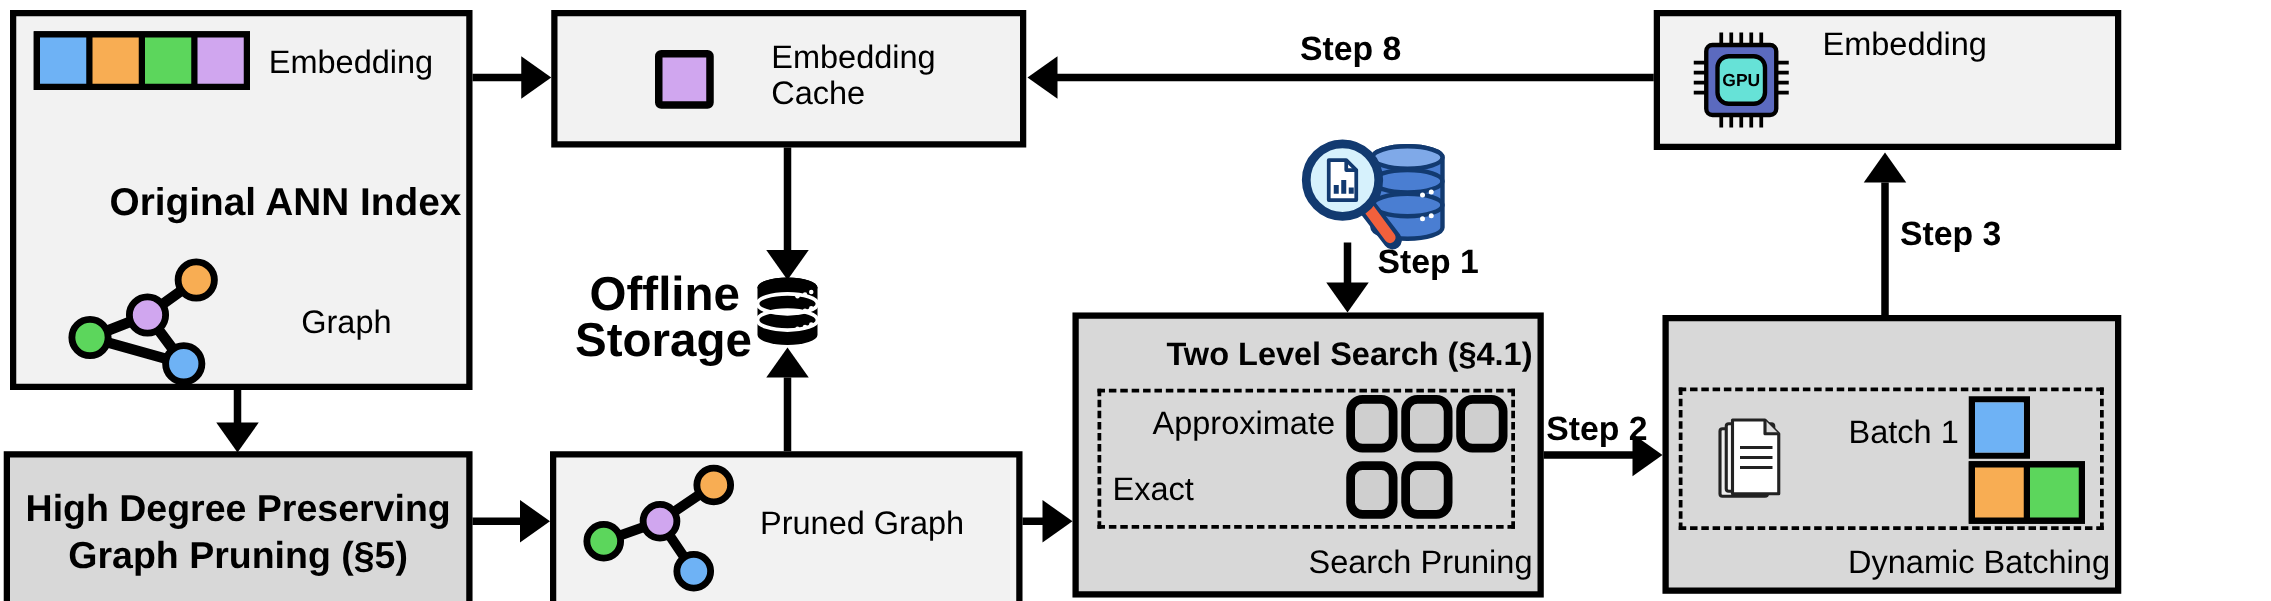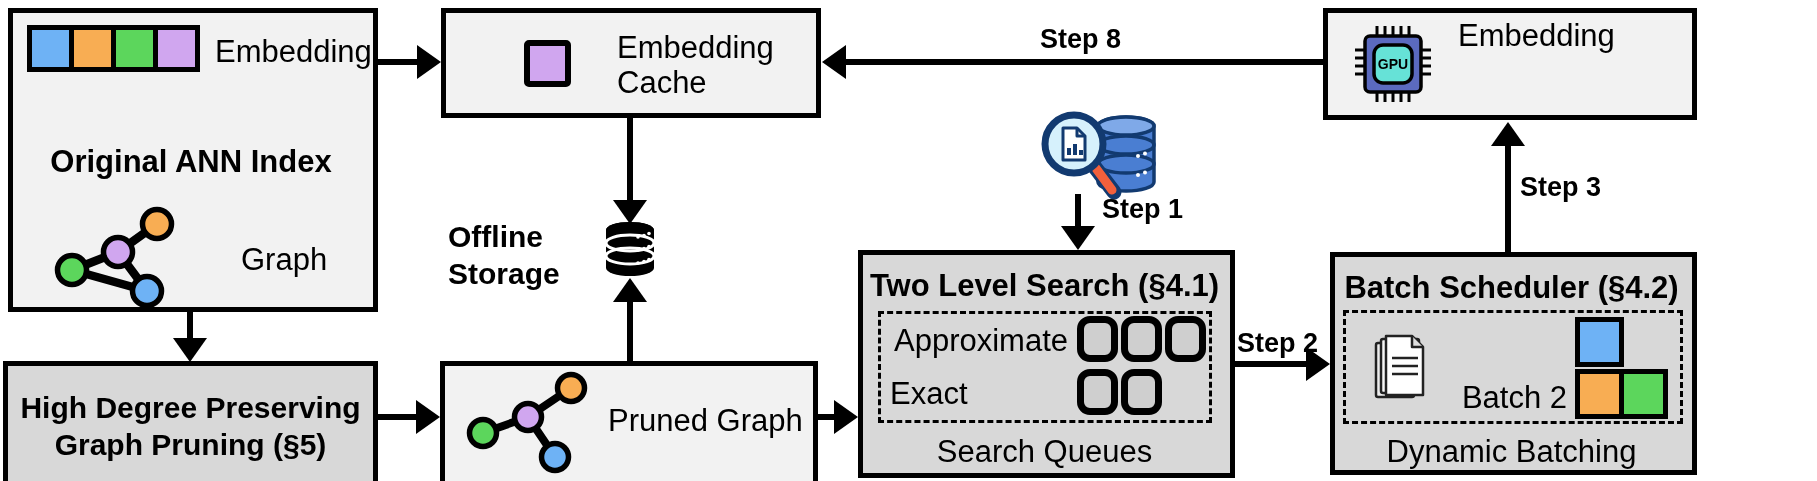--- a/index.html
+++ b/index.html
@@ -9,23 +9,23 @@
     --db-blue:#4a7ed2; --db-blue-light:#7fa9e8; --db-outline:#123a70;
     --lens-fill:#d6f1fc; --handle-orange:#f2603c;
   }
   *{margin:0;padding:0;box-sizing:border-box}
   body{font-family:"Liberation Sans",sans-serif;color:#000;background:#fff}
   .canvas{position:relative;width:1817px;height:481px;background:var(--canvas-bg);overflow:hidden}
   .box{position:absolute;border:5px solid #000}
   .light{background:var(--box-light)}
   .dark{background:var(--box-dark)}
   .abs{position:absolute}
-  .t{font-size:31px;line-height:1.12}
+  .t{font-size:26px;line-height:1.12}
   .b{font-weight:700}
-  .ctr{text-align:center;left:0;right:4px}
+  .ctr{text-align:right;left:0;right:4px}
   .arrow{position:absolute;background:#000}
   .ah{position:absolute;width:0;height:0}
   .ah.r{border-top:17px solid transparent;border-bottom:17px solid transparent;border-left:24px solid #000}
   .ah.l{border-top:17px solid transparent;border-bottom:17px solid transparent;border-right:24px solid #000}
   .ah.d{border-left:17px solid transparent;border-right:17px solid transparent;border-top:24px solid #000}
   .ah.u{border-left:17px solid transparent;border-right:17px solid transparent;border-bottom:24px solid #000}
   .step{position:absolute;font-size:27px;font-weight:700;white-space:nowrap}
   .dashed{position:absolute;border:3px dashed #000}
   .cells{display:flex;gap:5px;background:#000;border:5px solid #000;position:absolute}
   .cells .cell{width:37px;height:37px}
@@ -98,21 +98,21 @@
       </g>
       <rect x="12" y="12" width="56" height="56" rx="5" fill="var(--chip-body)" stroke="#000" stroke-width="3.5"></rect>
       <rect x="21" y="21" width="38" height="38" rx="9" fill="var(--chip-core)" stroke="#000" stroke-width="3.5"></rect>
       <text x="40" y="45" text-anchor="middle" font-size="14" font-weight="bold" fill="#000">GPU</text>
     </svg>
     <div class="abs t" style="left:130px;top:6px;line-height:33px">
       <div class="nowrap">Embedding</div>
     </div>
   </div>
 
-  <div class="abs t b" style="left:448px;top:218px;width:132px;line-height:37px;font-size:30px">
+  <div class="abs t b" style="left:460px;top:218px;width:132px;text-align:right;line-height:37px;font-size:38px">
     <div class="nowrap">Offline</div>
     <div class="nowrap">Storage</div>
   </div>
   <svg class="abs" style="left:604px;top:221px" width="52" height="56" viewBox="0 0 52 56">
     <path d="M2 9 a24 8 0 0 1 48 0 v38 a24 8 0 0 1 -48 0 z" fill="#000"></path>
     <ellipse cx="26" cy="9" rx="24" ry="8" fill="#000"></ellipse>
     <ellipse cx="26" cy="22" rx="24" ry="8" fill="none" stroke="#fff" stroke-width="3"></ellipse>
     <ellipse cx="26" cy="35" rx="24" ry="8" fill="none" stroke="#fff" stroke-width="3"></ellipse>
     <g fill="#fff">
       <circle cx="34" cy="16" r="1.8"></circle>
@@ -161,41 +161,40 @@
     <div class="slots" style="left:214px;top:61px">
         <div class="slot"></div>
         <div class="slot"></div>
         <div class="slot"></div>
       </div>
     <div class="abs t nowrap" style="left:27px;top:122px;width:178px;text-align:left">Exact</div>
     <div class="slots" style="left:214px;top:114px">
         <div class="slot"></div>
         <div class="slot"></div>
       </div>
-    <div class="abs t ctr nowrap" style="top:180px">Search Queues</div>
+    <div class="abs t ctr nowrap" style="top:180px">Search Pruning</div>
   </div>
 
   <div class="box dark" style="left:1330px;top:252px;width:367px;height:223px">
-    <div class="abs t b ctr nowrap" style="top:14px">Batch Scheduler (§4.2)</div>
     <div class="dashed" style="left:8px;top:53px;width:340px;height:114px"></div>
     <svg class="abs" style="left:38px;top:77px" width="54" height="66" viewBox="0 0 54 66">
       <rect x="3" y="9" width="38" height="54" rx="2" fill="#eee" stroke="#222" stroke-width="2.5"></rect>
       <rect x="8" y="5" width="38" height="54" rx="2" fill="#f6f6f6" stroke="#222" stroke-width="2.5"></rect>
       <path d="M13 2 h26 l11 11 v48 h-37 z" fill="#fff" stroke="#222" stroke-width="2.5" stroke-linejoin="round"></path>
       <path d="M39 2 v11 h11" fill="#ddd" stroke="#222" stroke-width="2.5" stroke-linejoin="round"></path>
       <g stroke="#222" stroke-width="2.5">
           <line x1="19" y1="24" x2="45" y2="24"></line>
           <line x1="19" y1="32" x2="45" y2="32"></line>
           <line x1="19" y1="40" x2="45" y2="40"></line>
         </g>
     </svg>
+    <div class="abs t nowrap" style="left:120px;top:74px;width:112px;text-align:right">Batch 1</div>
     <div class="cells lg" style="left:240px;top:60px">
         <div class="cell" style="background: rgb(110, 178, 245);"></div>
       </div>
-    <div class="abs t nowrap" style="left:120px;top:124px;width:112px;text-align:right">Batch 2</div>
     <div class="cells lg" style="left:240px;top:112px">
         <div class="cell" style="background: rgb(248, 173, 83);"></div>
         <div class="cell" style="background: rgb(92, 214, 92);"></div>
       </div>
     <div class="abs t ctr nowrap" style="top:178px">Dynamic Batching</div>
   </div>
 
   <div class="box dark" style="left:3px;top:361px;width:375px;height:130px;display:flex;align-items:center;justify-content:center">
     <div class="t b" style="font-size:30px;text-align:center;line-height:37px">
       <div class="nowrap">High Degree Preserving</div>

